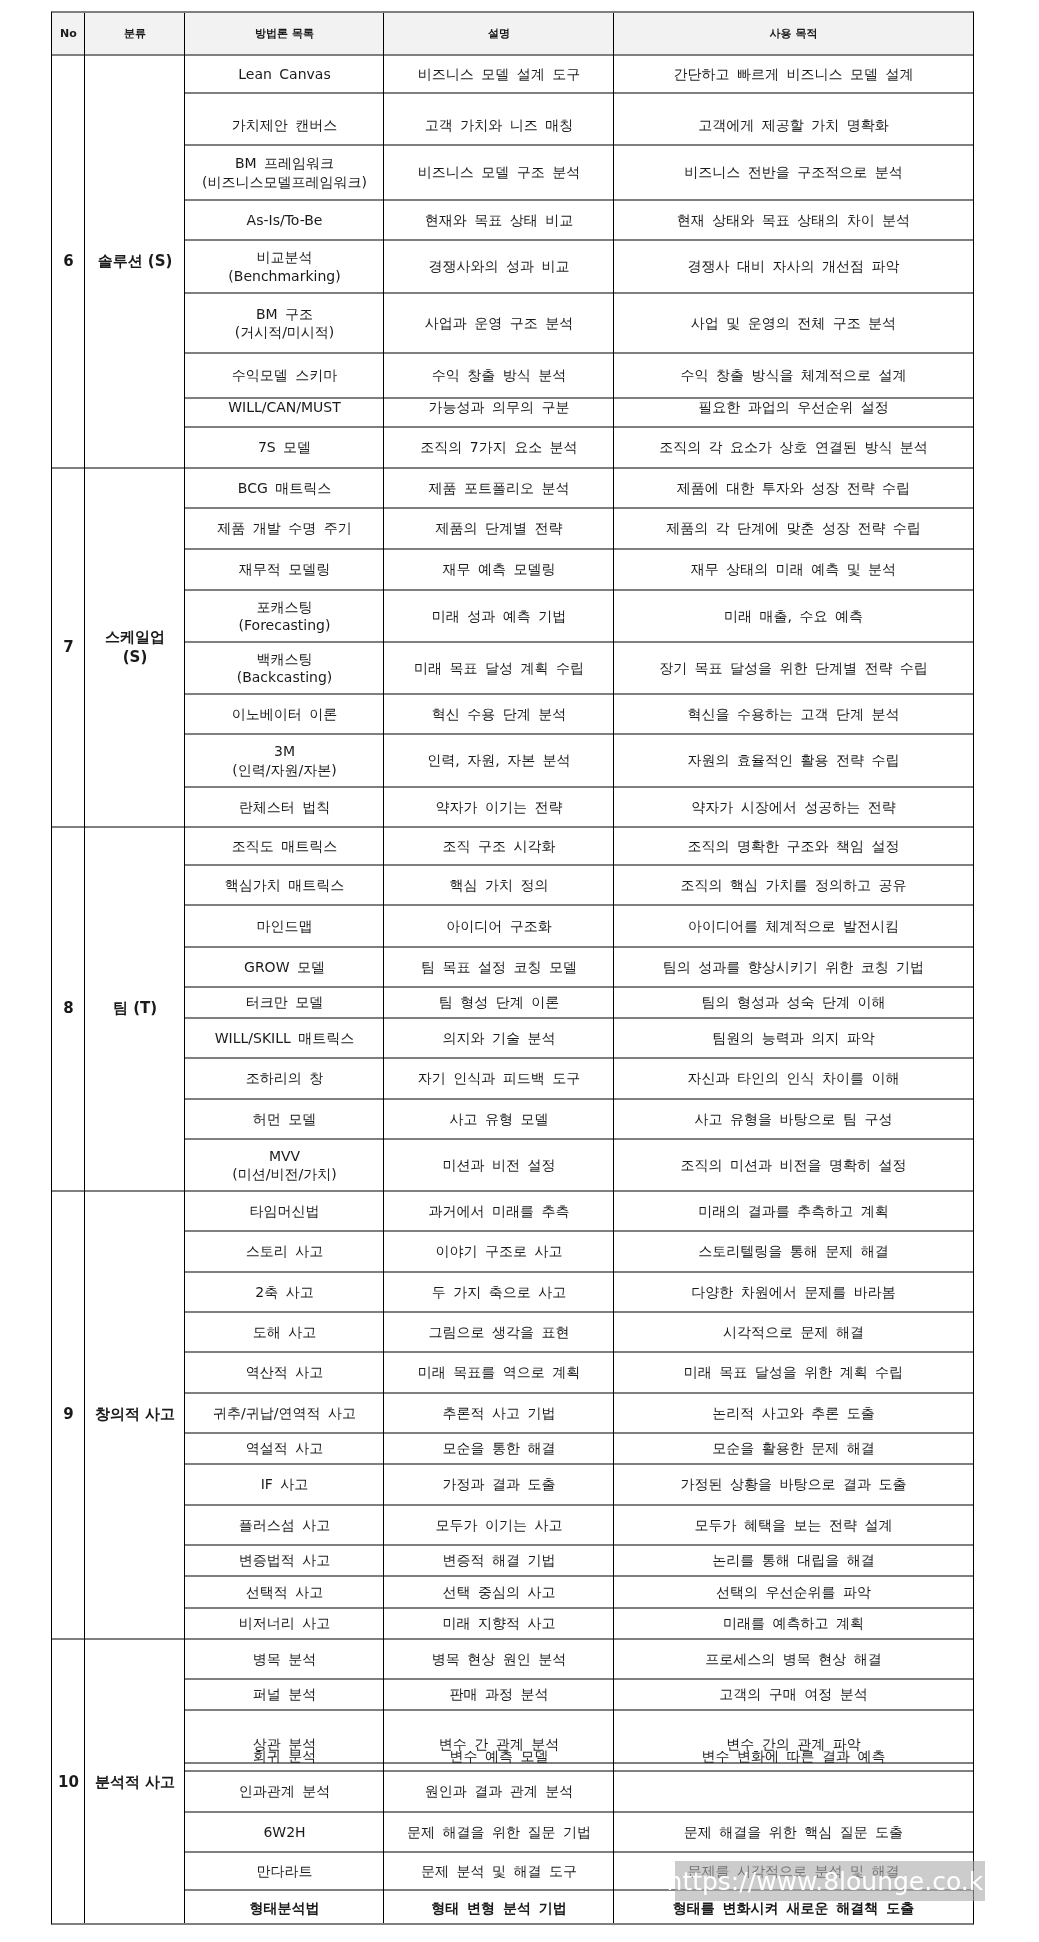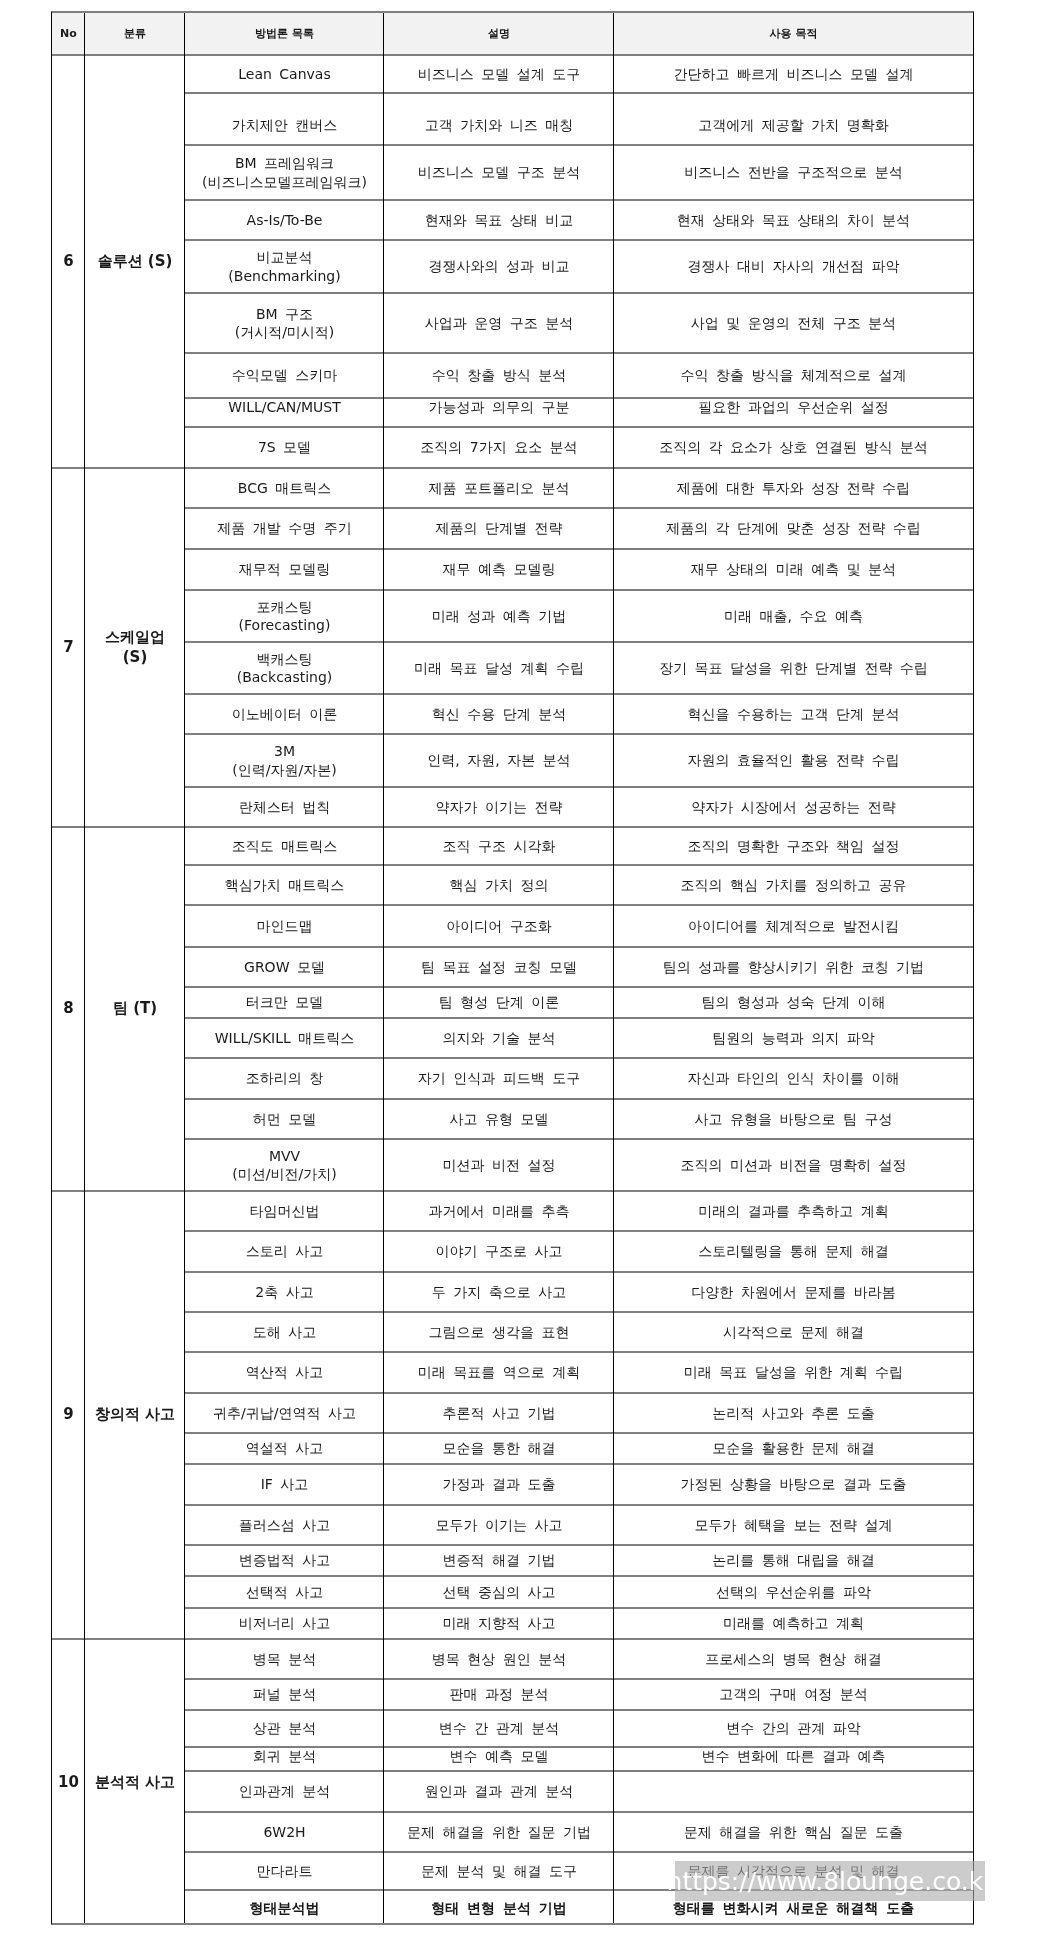--- a/index.html
+++ b/index.html
@@ -265,21 +265,21 @@
     <div class="row" style="top:0;height:40px;">
       <div class="cell c-method">병목 분석</div>
       <div class="cell c-desc">병목 현상 원인 분석</div>
       <div class="cell c-purpose">프로세스의 병목 현상 해결</div>
     </div>
     <div class="row" style="top:40px;height:31px;">
       <div class="cell c-method">퍼널 분석</div>
       <div class="cell c-desc">판매 과정 분석</div>
       <div class="cell c-purpose">고객의 구매 여정 분석</div>
     </div>
-    <div class="row" style="top:71px;height:37px;">
+    <div class="row" style="top:87px;height:37px;">
       <div class="cell c-method">상관 분석</div>
       <div class="cell c-desc">변수 간 관계 분석</div>
       <div class="cell c-purpose">변수 간의 관계 파악</div>
     </div>
     <div class="row" style="top:102px;height:30px;">
       <div class="cell c-method">회귀 분석</div>
       <div class="cell c-desc">변수 예측 모델</div>
       <div class="cell c-purpose">변수 변화에 따른 결과 예측</div>
     </div>
     <div class="row" style="top:132px;height:41px;">

